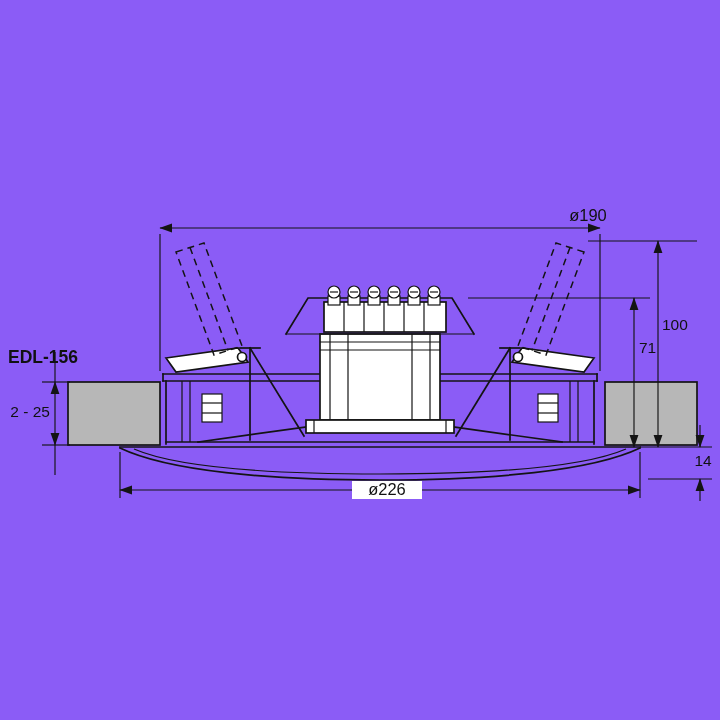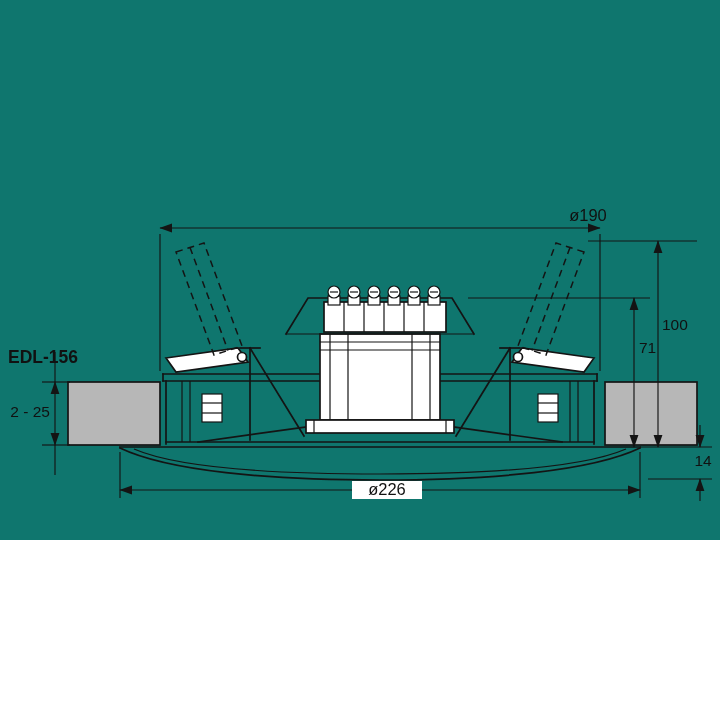--- a/index.html
+++ b/index.html
@@ -1,16 +1,16 @@
 <!DOCTYPE html>
 <html><head>
 <meta charset="utf-8">
 <style>
   html,body { margin:0; padding:0; background:#ffffff; }
-  .stage { width:720px; height:540px; position:relative; background:#0f766e; overflow:hidden; }
+  .stage { width:720px; height:720px; position:relative; background:#8b5cf6; overflow:hidden; }
   svg { display:block; }
   .obj   { stroke:#141414; stroke-width:1.7; fill:none; stroke-linecap:square; }
   .fine  { stroke:#141414; stroke-width:1.2; fill:none; }
   .dim   { stroke:#141414; stroke-width:1.15; fill:none; }
   .dash  { stroke:#141414; stroke-width:1.5; fill:none; stroke-dasharray:7 5; }
   .wfill { fill:#ffffff; }
   .panel { fill:#b7b7b7; stroke:#141414; stroke-width:1.7; }
   text { font-family:"Liberation Sans","DejaVu Sans",sans-serif; fill:#111111;
          font-size:15.5px; }
   .big   { font-size:16.5px; }

